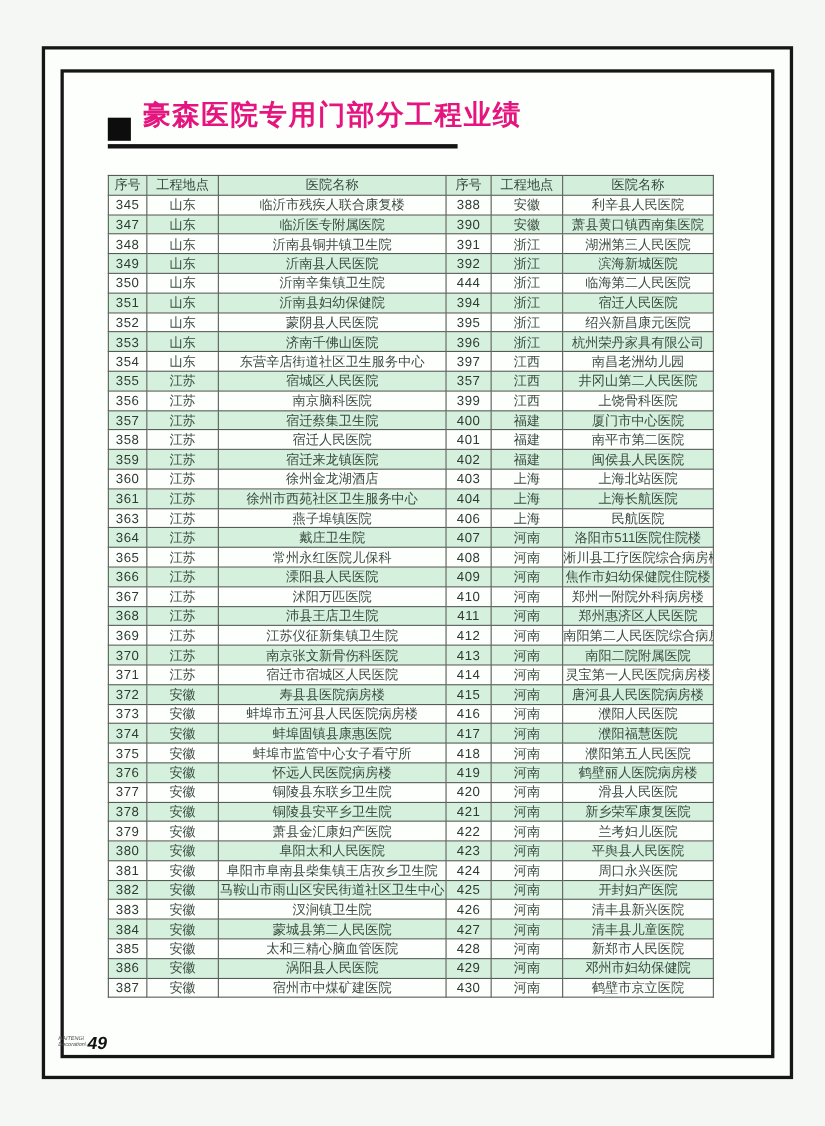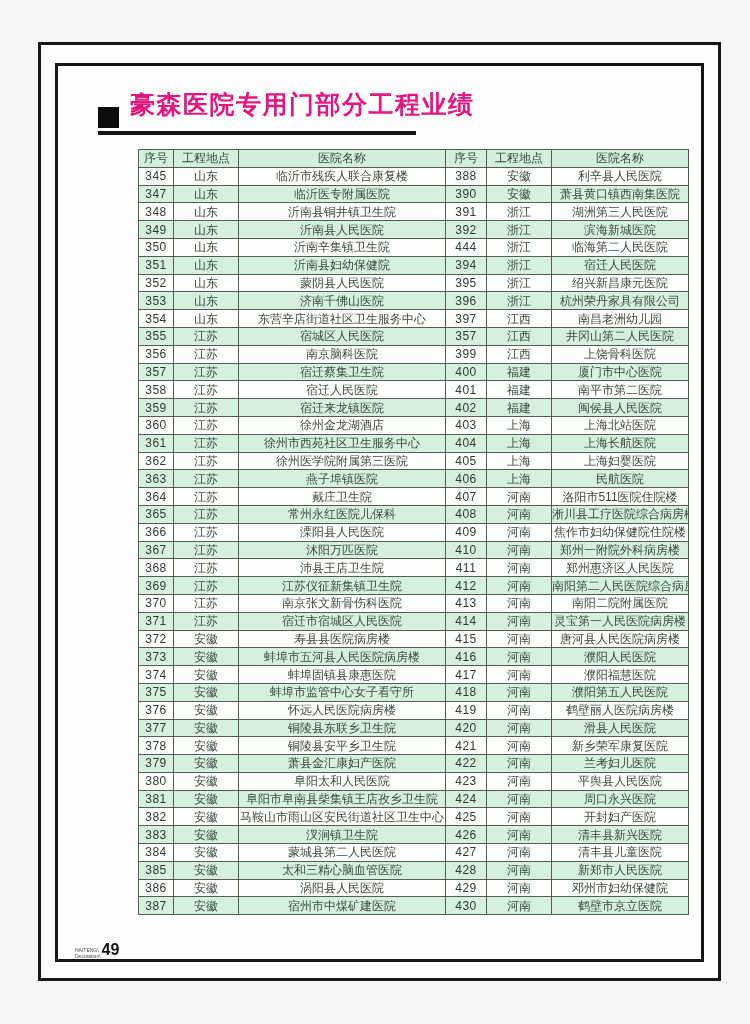--- a/index.html
+++ b/index.html
@@ -21,36 +21,36 @@
     position:absolute;left:98px;top:107px;width:21px;height:21px;background:#0d0d0d;
   }
   .page-title{
     position:absolute;left:130px;top:88px;width:560px;
     font-size:25px;font-weight:bold;color:#e5147e;letter-spacing:1.5px;
     white-space:nowrap;
   }
   .title-underline{
     position:absolute;left:98px;top:131px;width:318px;height:4px;background:#141414;
   }
-  .tbl-wrap{position:absolute;left:98px;top:149px;margin-left:40px;}
+  .tbl-wrap{position:absolute;left:98px;top:159px;}
   table.results{
     border-collapse:collapse;table-layout:fixed;width:550px;
     font-size:12px;color:#39493f;
   }
   table.results td,table.results th{
     border:1px solid #555c55;padding:0;height:16.8px;
     text-align:center;vertical-align:middle;overflow:hidden;white-space:nowrap;
     font-weight:normal;line-height:1;
   }
   table.results thead th{background:#d3efdc;color:#35463c;}
   table.results tbody tr:nth-child(odd){background:#fdfffd;}
   table.results tbody tr:nth-child(even){background:#d5f1de;}
   td.num{font-family:"Liberation Sans","DejaVu Sans",sans-serif;color:#2e3a32;letter-spacing:0.5px;}
   .footer{
-    position:absolute;left:75px;top:941px;display:flex;align-items:flex-end;
+    position:absolute;left:53px;top:941px;display:flex;font-style:italic;
   }
   .footer .brand{
     font-size:5px;color:#4a4a4a;line-height:1.2;margin-right:1px;
   }
   .footer .pageno{
     font-size:16px;font-weight:bold;color:#111;letter-spacing:0;
   }
 </style>
 </head>
 <body>
@@ -205,28 +205,20 @@
         </tr>
         <tr>
           <td class="num">361</td>
           <td>江苏</td>
           <td>徐州市西苑社区卫生服务中心</td>
           <td class="num">404</td>
           <td>上海</td>
           <td>上海长航医院</td>
         </tr>
         <tr>
-          <td class="num">362</td>
-          <td>江苏</td>
-          <td>徐州医学院附属第三医院</td>
-          <td class="num">405</td>
-          <td>上海</td>
-          <td>上海妇婴医院</td>
-        </tr>
-        <tr>
           <td class="num">363</td>
           <td>江苏</td>
           <td>燕子埠镇医院</td>
           <td class="num">406</td>
           <td>上海</td>
           <td>民航医院</td>
         </tr>
         <tr>
           <td class="num">364</td>
           <td>江苏</td>

